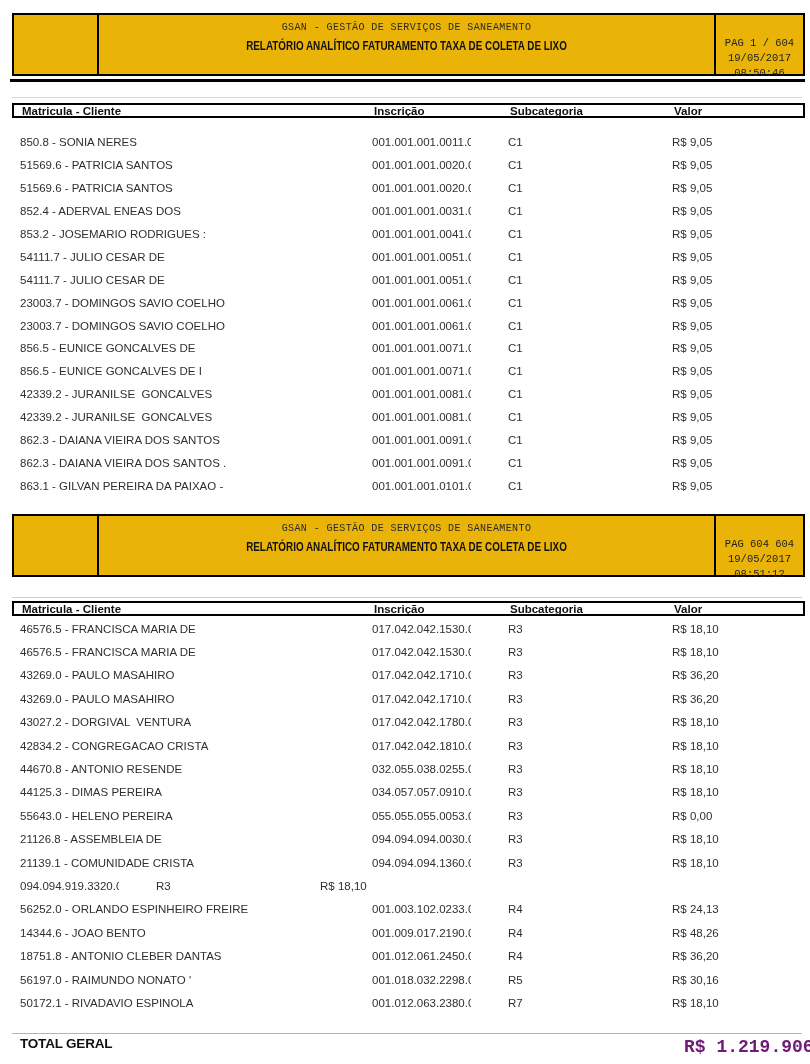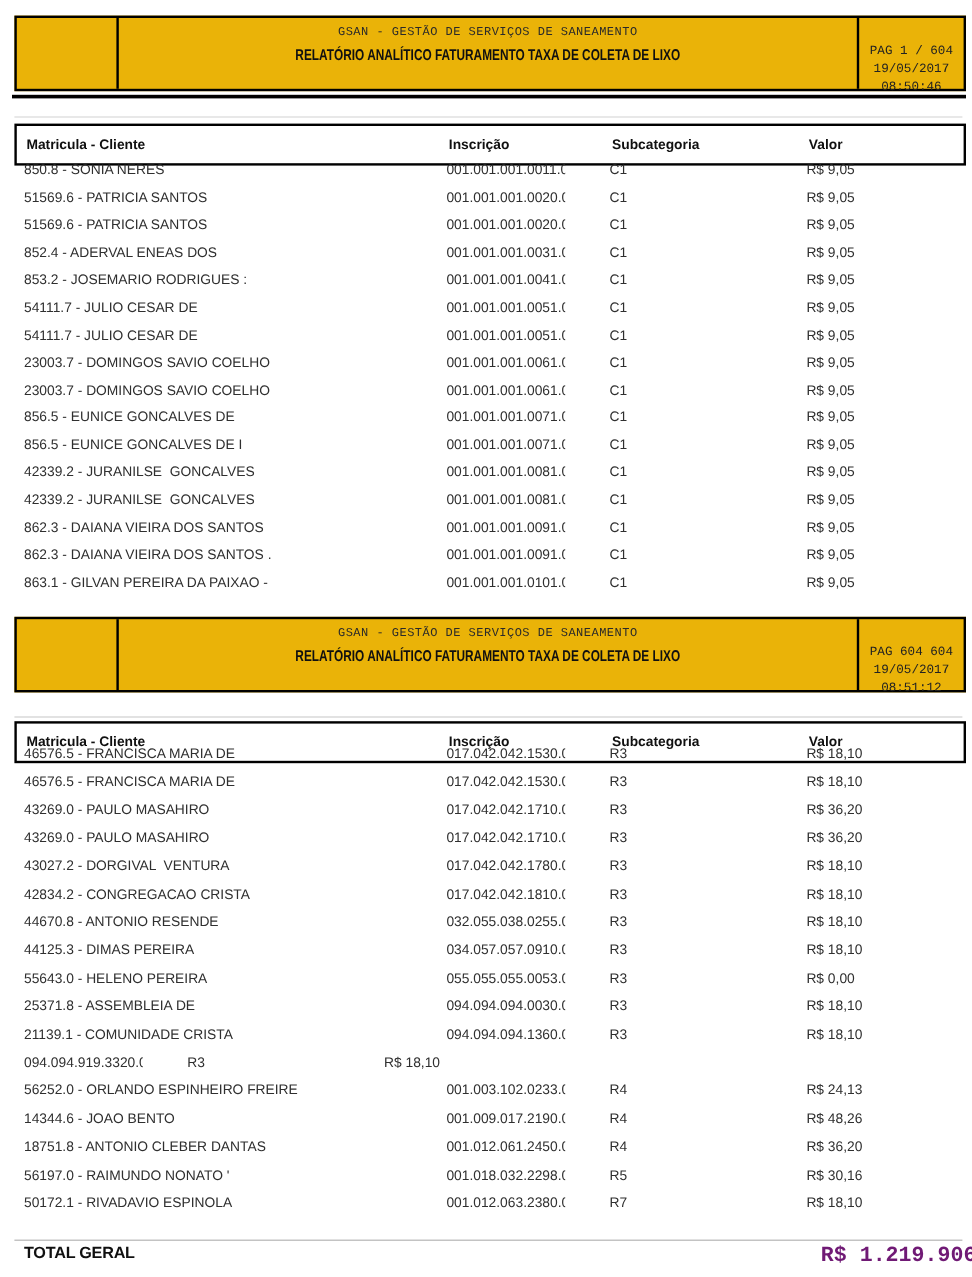--- a/index.html
+++ b/index.html
@@ -32,21 +32,21 @@
     width:87px; font-family:"Liberation Mono", monospace; font-size:10.5px;
     color:#222; text-align:center; padding-top:21px; line-height:15px; box-sizing:border-box;
   }
   
   .hline-thick  { position:absolute; top:79px;  left:10px; width:795px; height:3px; background:#000; }
   .hline-faint1 { position:absolute; top:97px;  left:12px; width:790px; height:1px; background:#d9d9d9; }
   .hline-faint2 { position:absolute; top:597px; left:12px; width:790px; height:1px; background:#cfcfcf; }
   .total-line   { position:absolute; top:1033px; left:12px; width:790px; height:1px; background:#b5b5b5; }
   
   .thead {
-    position:absolute; left:12px; width:793px; height:35px;
+    position:absolute; left:12px; width:793px; height:15px;
     border:2px solid #000; box-sizing:border-box; display:flex; align-items:center;
     padding-left:8px; font-weight:bold; font-size:11.5px; color:#101010; background:#fff;
   }
   .thead1 { top:103px; }
   .thead2 { top:601px; }
   .col-c { width:352px; } .col-i { width:136px; } .col-s { width:164px; } .col-v { flex:1; }
   
   .tbody { position:absolute; left:12px; width:793px; }
   .tbody1 { top:131px; --rh:22.9px; }
   .tbody2 { top:617px; --rh:23.4px; }
@@ -290,21 +290,21 @@
       </div>
 
       <div class="trow">
         <span class="cell col-c">55643.0 - HELENO PEREIRA</span>
         <span class="cell col-i"><span class="clip">055.055.055.0053.0</span></span>
         <span class="cell col-s">R3</span>
         <span class="cell col-v">R$ 0,00</span>
       </div>
 
       <div class="trow">
-        <span class="cell col-c">25371.8 - ASSEMBLEIA DE</span>
+        <span class="cell col-c">21126.8 - ASSEMBLEIA DE</span>
         <span class="cell col-i"><span class="clip">094.094.094.0030.0</span></span>
         <span class="cell col-s">R3</span>
         <span class="cell col-v">R$ 18,10</span>
       </div>
 
       <div class="trow">
         <span class="cell col-c">21139.1 - COMUNIDADE CRISTA</span>
         <span class="cell col-i"><span class="clip">094.094.094.1360.0</span></span>
         <span class="cell col-s">R3</span>
         <span class="cell col-v">R$ 18,10</span>

